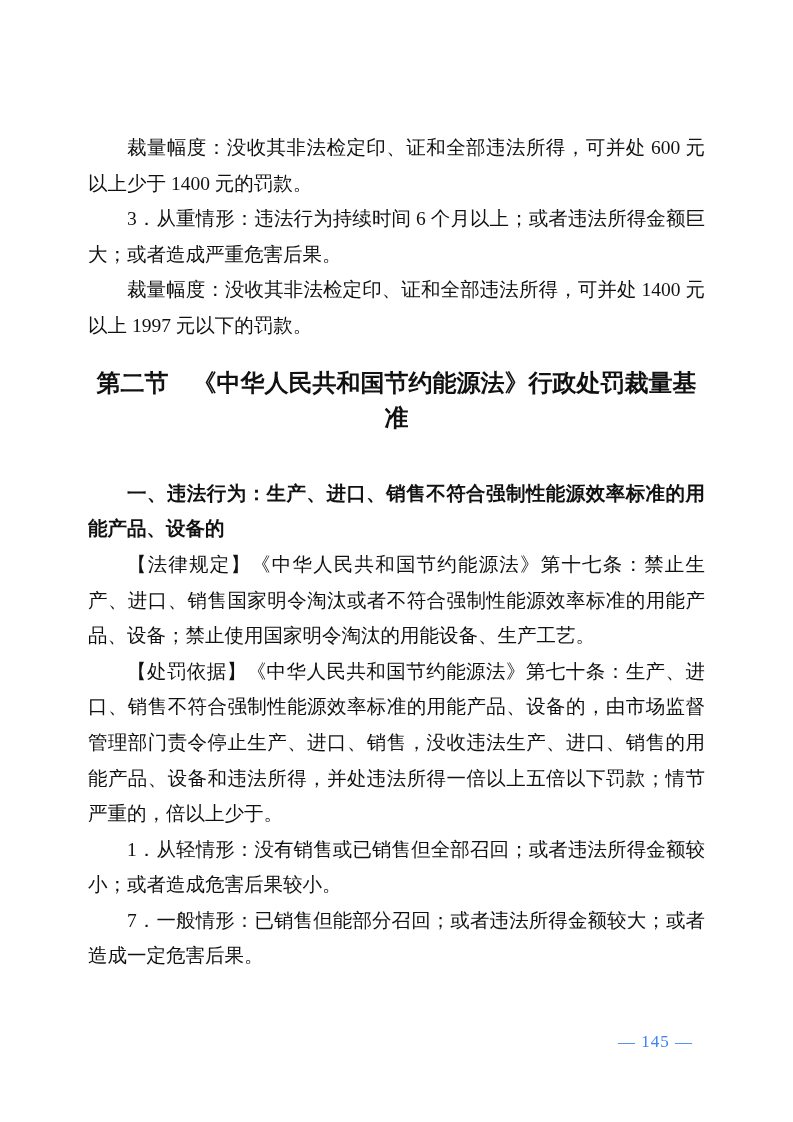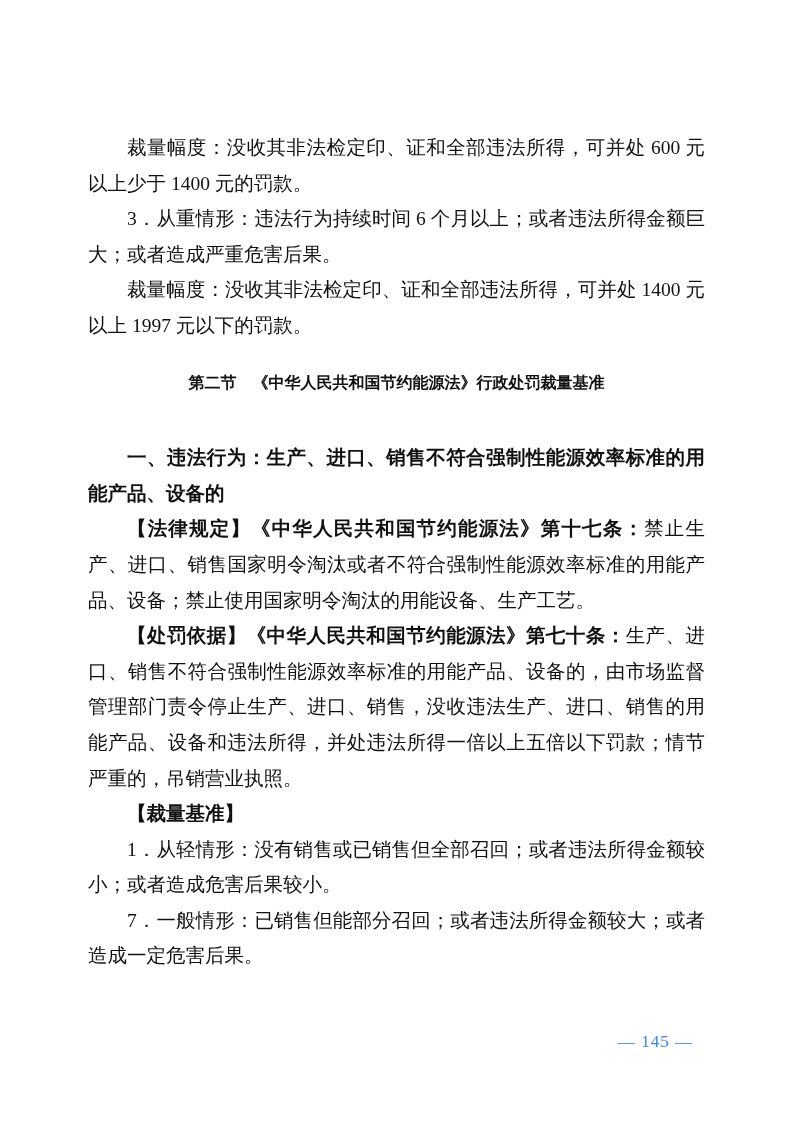--- a/index.html
+++ b/index.html
@@ -20,27 +20,27 @@
     top: 130px;
     font-size: 19.5px;
     line-height: 35.6px;
   }
   .para {
     margin: 0;
     text-indent: 2em;
     text-align: justify;
     word-break: break-all;
   }
-  .lead { font-weight: bold; }
+  .lead { font-weight: normal; }
   .section-heading {
     margin: 21px 0 34px 0;
     text-align: center;
     text-indent: 0;
     font-weight: bold;
-    font-size: 16px;
+    font-size: 24px;
     font-family: "Liberation Sans", "DejaVu Sans", sans-serif;
   }
   .violation-heading {
     font-weight: bold;
     font-family: "Liberation Sans", "DejaVu Sans", sans-serif;
     margin-top: 40px;
   }
   .discretion-heading {
     font-weight: bold;
   }
@@ -73,24 +73,23 @@
 
   <p class="para section-heading">第二节　《中华人民共和国节约能源法》行政处罚裁量基准</p>
 
   <p class="para violation-heading">一、违法行为：生产、进口、销售不符合强制性能源效率标准的用能产品、设备的</p>
 
   <p class="para">
     <span class="lead">【法律规定】《中华人民共和国节约能源法》第十七条：</span><span>禁止生产、进口、销售国家明令淘汰或者不符合强制性能源效率标准的用能产品、设备；禁止使用国家明令淘汰的用能设备、生产工艺。</span>
   </p>
 
   <p class="para">
-    <span class="lead">【处罚依据】《中华人民共和国节约能源法》第七十条：</span><span>生产、进口、销售不符合强制性能源效率标准的用能产品、设备的，由市场监督管理部门责令停止生产、进口、销售，没收违法生产、进口、销售的用能产品、设备和违法所得，并处违法所得一倍以上五倍以下罚款；情节严重的，吊销营业执照。</span>
+    <span class="lead">【处罚依据】《中华人民共和国节约能源法》第七十条：</span><span>生产、进口、销售不符合强制性能源效率标准的用能产品、设备的，由市场监督管理部门责令停止生产、进口、销售，没收违法生产、进口、销售的用能产品、设备和违法所得，并处违法所得一倍以上五倍以下罚款；情节严重的，倍以上少于。</span>
   </p>
 
-  <p class="para discretion-heading">【裁量基准】</p>
 
   <p class="para">
     <span>1．从轻情形：没有销售或已销售但全部召回；或者违法所得金额较小；或者造成危害后果较小。</span>
   </p>
 
 
   <p class="para">
     <span>7．一般情形：已销售但能部分召回；或者违法所得金额较大；或者造成一定危害后果。</span>
   </p>
 

